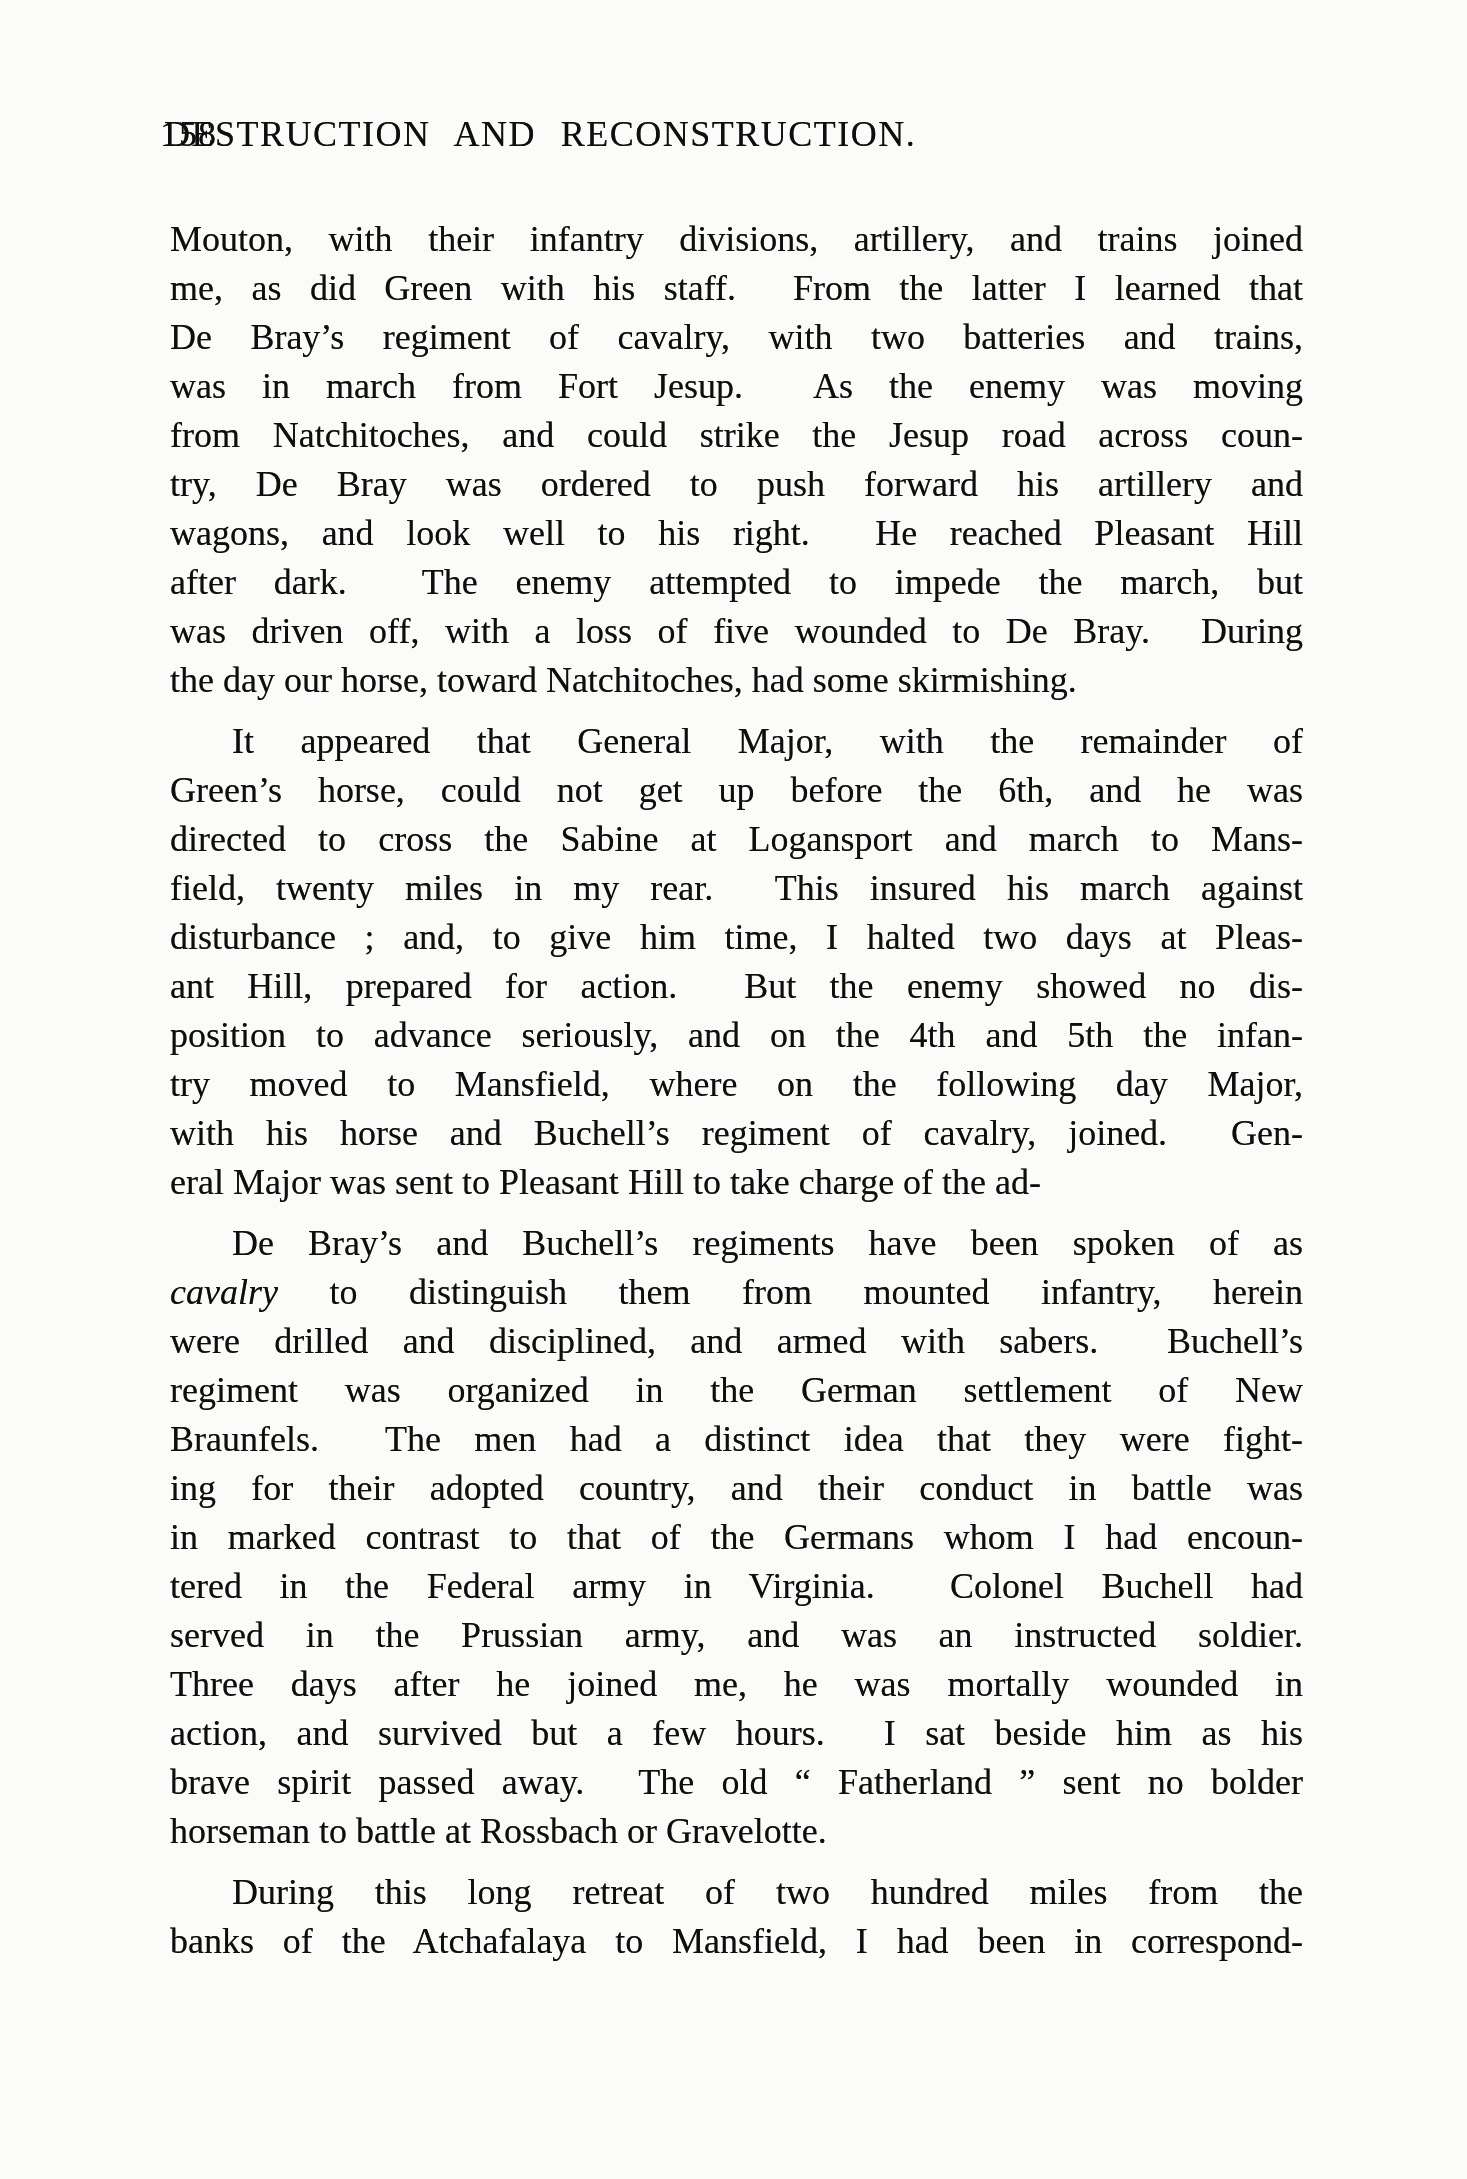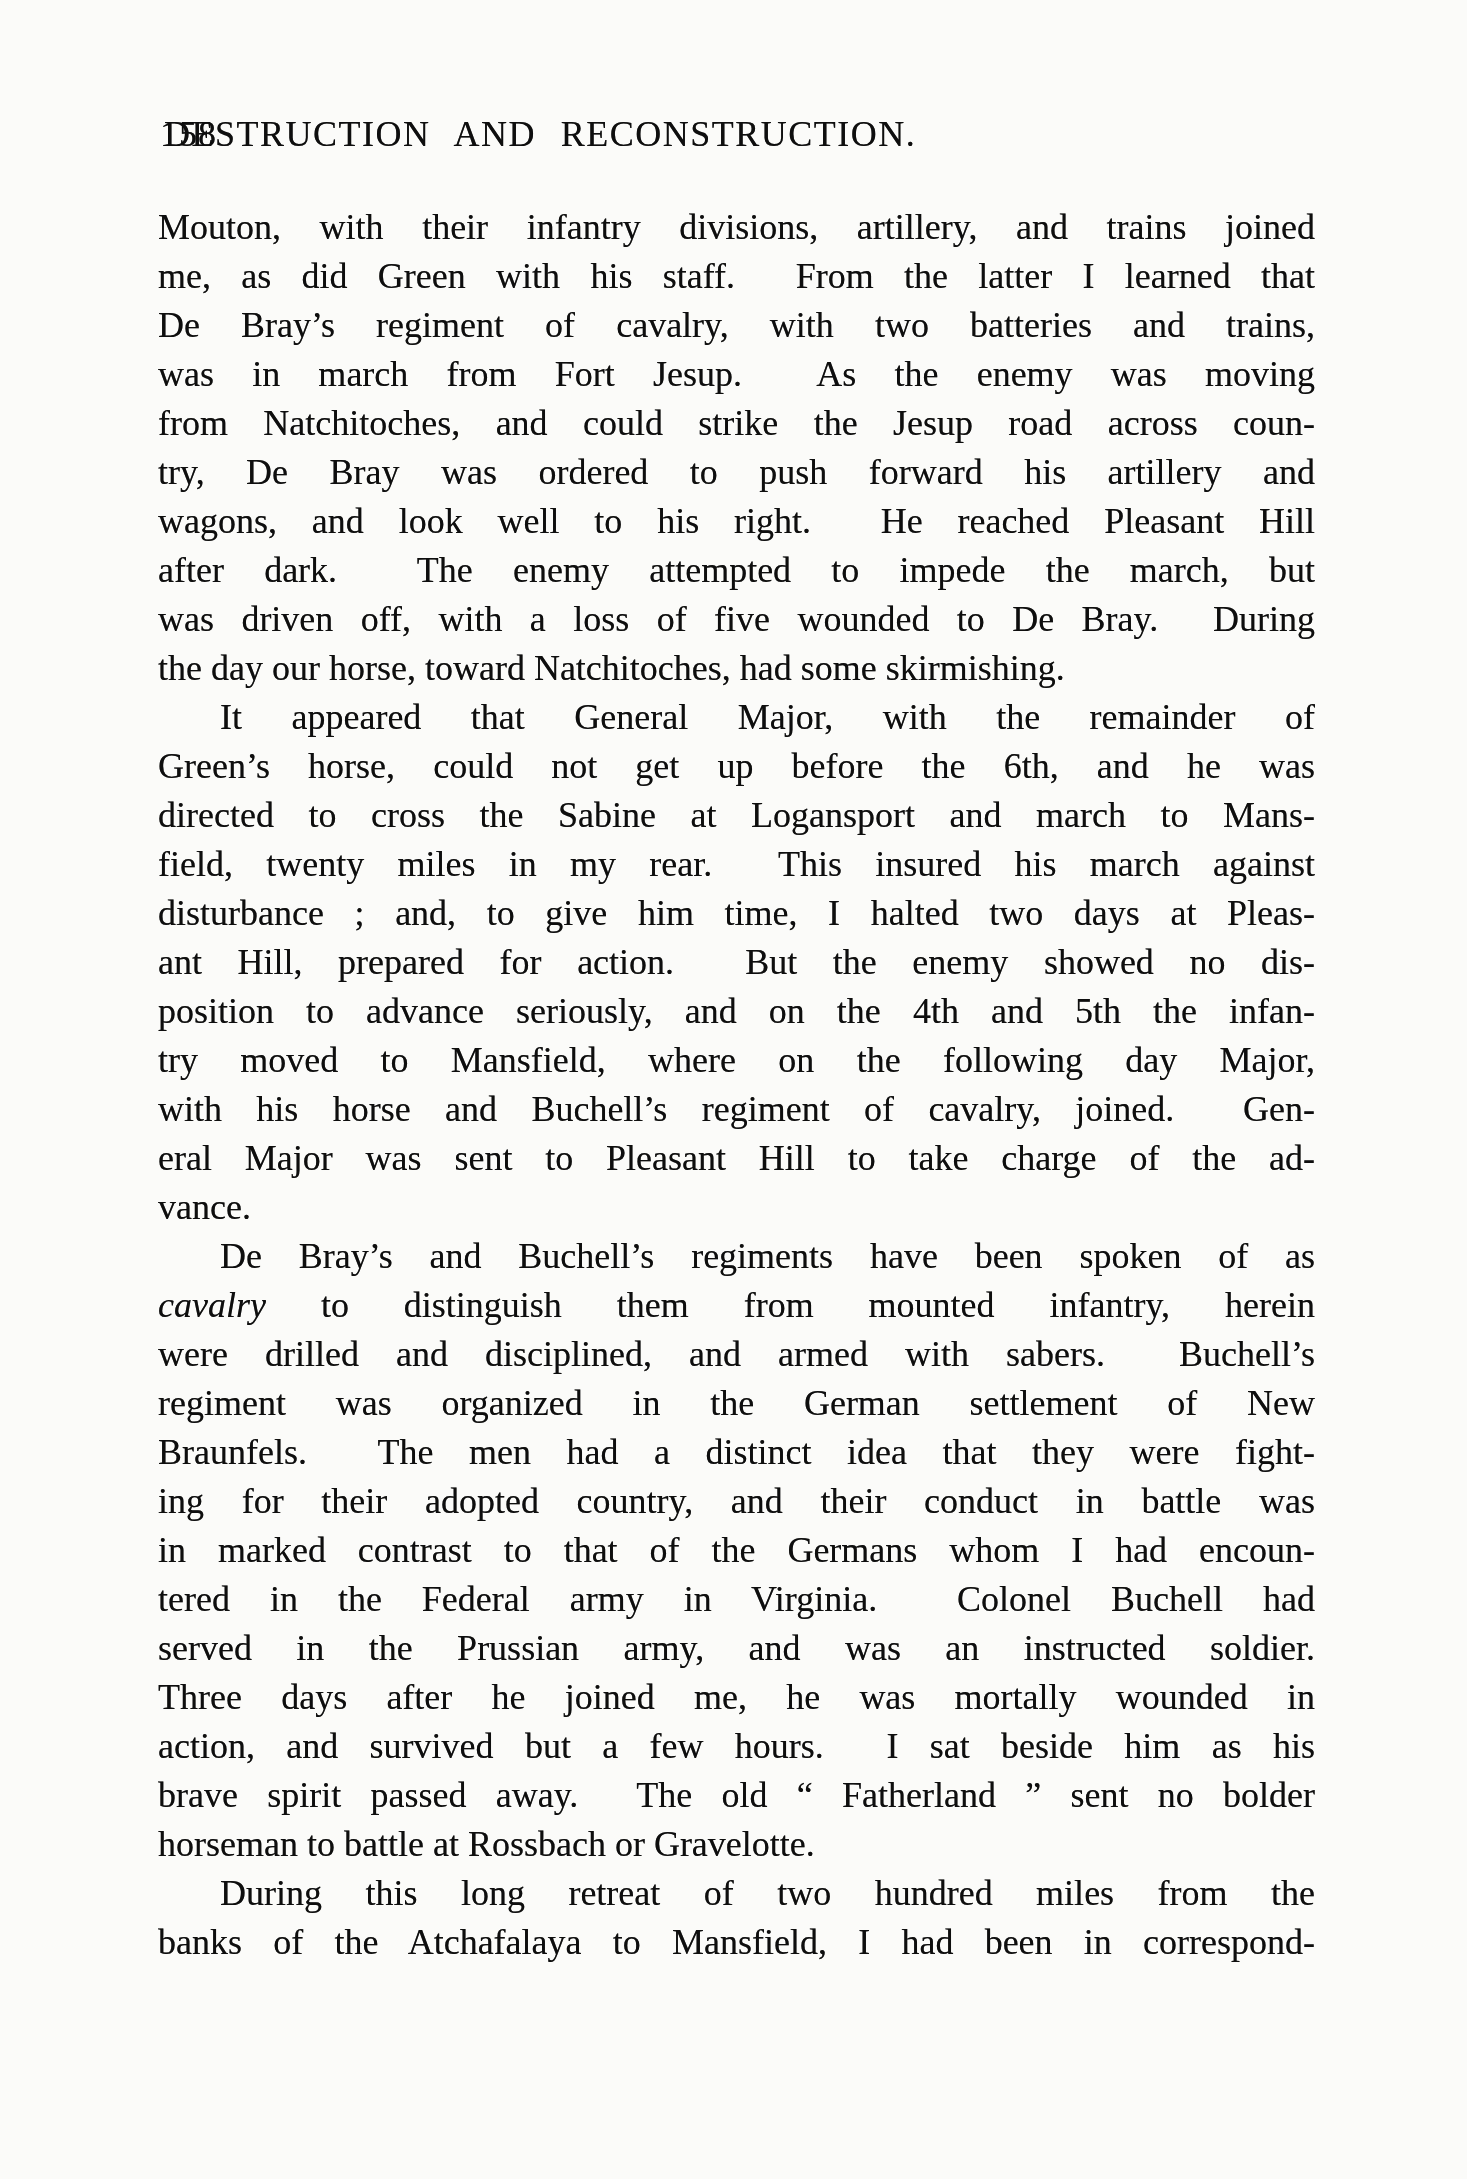--- a/index.html
+++ b/index.html
@@ -44,21 +44,21 @@
     word-spacing: 0.4em;
     white-space: nowrap;
     text-shadow: 0 0 0.5px rgba(0,0,0,0.6);
   }
   .text-block {
     position: absolute;
     left: 158px;
     top: 203px;
     width: 1157px;
   }
-  .paragraph { margin: 0; padding: 0; }
+  .paragraph { margin: 12px; padding: 0; }
   .line {
     height: 49px;
     line-height: 49px;
     font-size: 36px;
     overflow: hidden;
     text-align: justify;
     text-align-last: justify;
     -moz-text-align-last: justify;
     text-shadow: 0 0 0.5px rgba(0,0,0,0.55);
   }
@@ -94,21 +94,20 @@
         <div class="line indent"><span>It appeared that General Major, with the remainder of</span></div>
         <div class="line"><span>Green’s horse, could not get up before the 6th, and he was</span></div>
         <div class="line"><span>directed to cross the Sabine at Logansport and march to Mans-</span></div>
         <div class="line"><span>field, twenty miles in my rear.&nbsp; This insured his march against</span></div>
         <div class="line"><span>disturbance ; and, to give him time, I halted two days at Pleas-</span></div>
         <div class="line"><span>ant Hill, prepared for action.&nbsp; But the enemy showed no dis-</span></div>
         <div class="line"><span>position to advance seriously, and on the 4th and 5th the infan-</span></div>
         <div class="line"><span>try moved to Mansfield, where on the following day Major,</span></div>
         <div class="line"><span>with his horse and Buchell’s regiment of cavalry, joined.&nbsp; Gen-</span></div>
         <div class="line"><span>eral Major was sent to Pleasant Hill to take charge of the ad-</span></div>
-        <div class="line"><span>vance.</span></div>
       </div>
       <div class="paragraph">
         <div class="line indent"><span>De Bray’s and Buchell’s regiments have been spoken of as</span></div>
         <div class="line"><em>cavalry</em><span> to distinguish them from mounted infantry, herein</span></div>
         <div class="line"><span>were drilled and disciplined, and armed with sabers.&nbsp; Buchell’s</span></div>
         <div class="line"><span>regiment was organized in the German settlement of New</span></div>
         <div class="line"><span>Braunfels.&nbsp; The men had a distinct idea that they were fight-</span></div>
         <div class="line"><span>ing for their adopted country, and their conduct in battle was</span></div>
         <div class="line"><span>in marked contrast to that of the Germans whom I had encoun-</span></div>
         <div class="line"><span>tered in the Federal army in Virginia.&nbsp; Colonel Buchell had</span></div>

